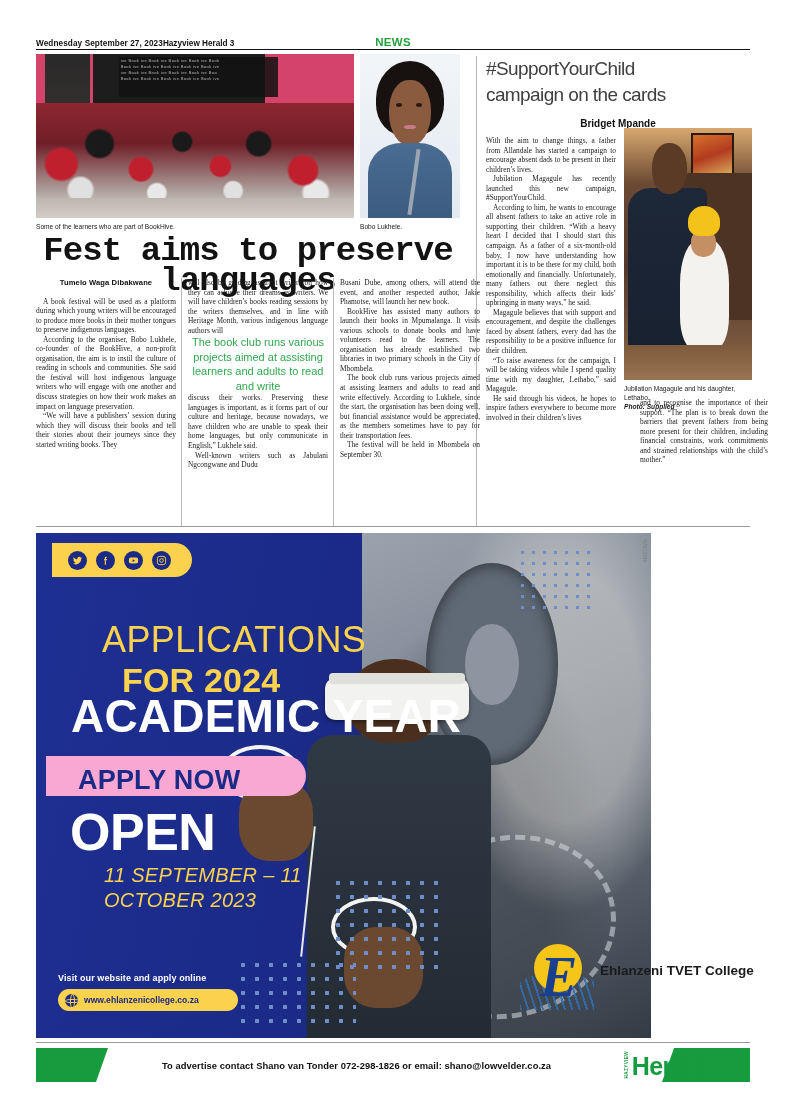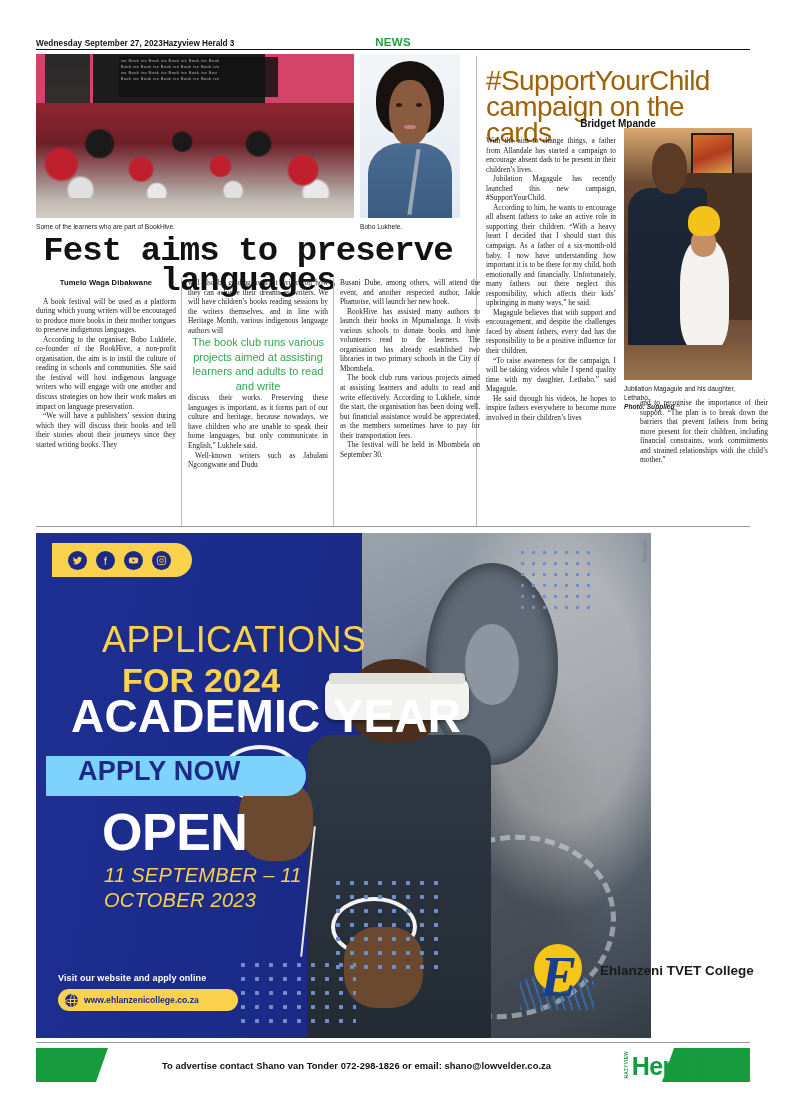--- a/index.html
+++ b/index.html
@@ -140,23 +140,22 @@
 
   .vrule { position:absolute; width:1px; background:#b8b8b8; }
   #vr1 { left:181px; top:278px; height:248px; }
   #vr2 { left:333px; top:278px; height:248px; }
   #vr3 { left:476px; top:56px; height:470px; }
 
   
   .right-headline {
     position:absolute; left:486px; top:56px; width:264px;
     font-family:"Liberation Sans", sans-serif;
-    font-weight:400; font-size:28px; line-height:26px; color:#a16207;
+    font-weight:400; font-size:19px; line-height:26px; color:#404040;
     letter-spacing:-0.6px;
-    margin-top:12px;
   }
   #rbyline {
     position:absolute; left:486px; top:118px; width:264px;
     font-family:"Liberation Sans", sans-serif;
     font-weight:700; font-size:10px; color:#111; text-align:center;
   }
   #rcol1 { left:486px; top:136px; width:130px; }
   #rcol2 { left:624px; top:398px; width:128px;margin-left:16px; }
 
   #photo-jub { left:624px; top:128px; width:128px; height:252px; background:#d9cfc7; }
@@ -297,31 +296,31 @@
     font-family:"Liberation Sans", sans-serif;
     font-size:34px; font-weight:700; color:#fbd24e; letter-spacing:.2px; line-height:38px;
   }
   .ad-acadyear {
     position:absolute; left:35px; top:164px;
     font-family:"Liberation Sans", sans-serif;
     font-size:46px; font-weight:700; color:#ffffff; letter-spacing:.2px; line-height:38px;
   }
   .apply-pill {
     position:absolute; left:10px; top:223px; width:260px; height:40px;
-    background:#7dd3fc; border-radius:0 20px 20px 0;
-    display:flex; align-items:flex-start; padding-left:32px;
+    background:#f9a8d4; border-radius:0 20px 20px 0;
+    display:flex; align-items:flex-end; padding-left:32px;
   }
   .apply-pill span {
     font-family:"Liberation Sans", sans-serif;
     font-weight:700; font-size:27px; color:#1b2a86; letter-spacing:.2px;
   }
   .ad-open {
     position:absolute; left:34px; top:272px;
     font-family:"Liberation Sans", sans-serif;
-    font-size:52px; font-weight:700; color:#ffffff; line-height:54px; letter-spacing:-.5px;margin-left:32px;
+    font-size:52px; font-weight:700; color:#ffffff; line-height:54px; letter-spacing:-.5px;
   }
   .ad-dates {
     position:absolute; left:68px; top:330px; width:230px;
     font-family:"Liberation Sans", sans-serif;
     font-style:italic; font-size:20px; font-weight:400; color:#fbd24e;
     line-height:25px; letter-spacing:.3px;
   }
   .ad-visit {
     position:absolute; left:22px; top:440px;
     font-family:"Liberation Sans", sans-serif;

